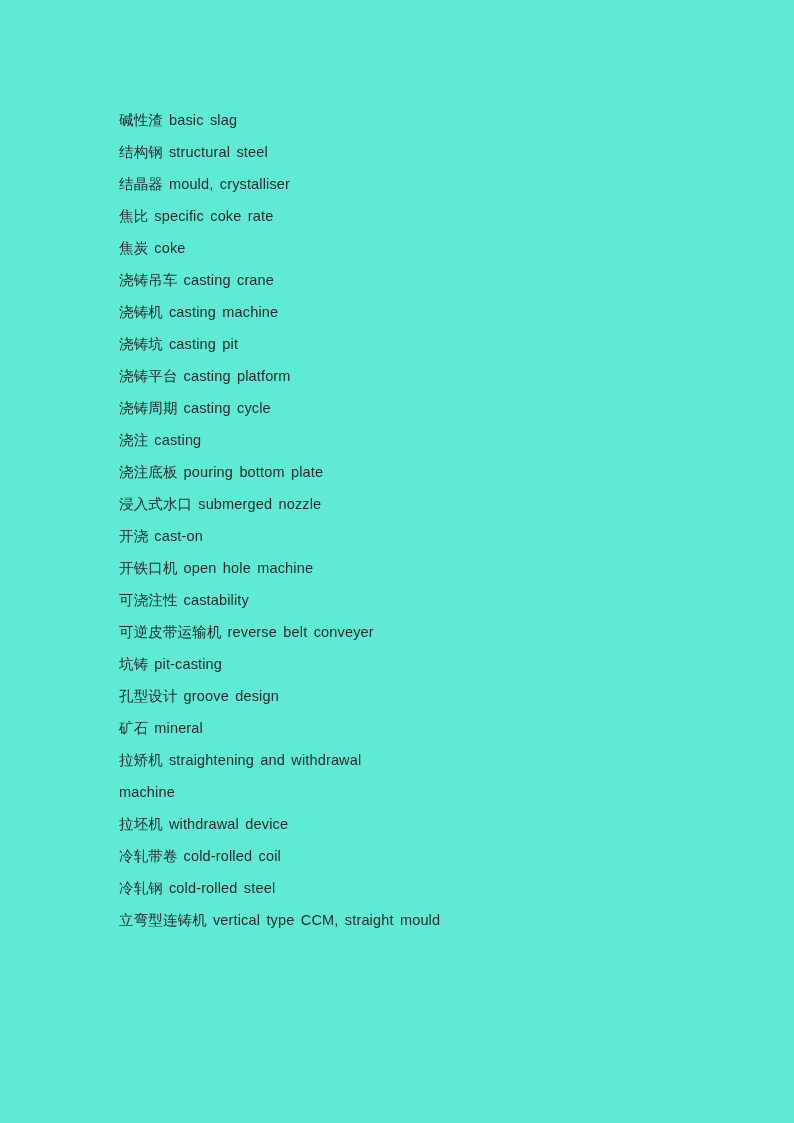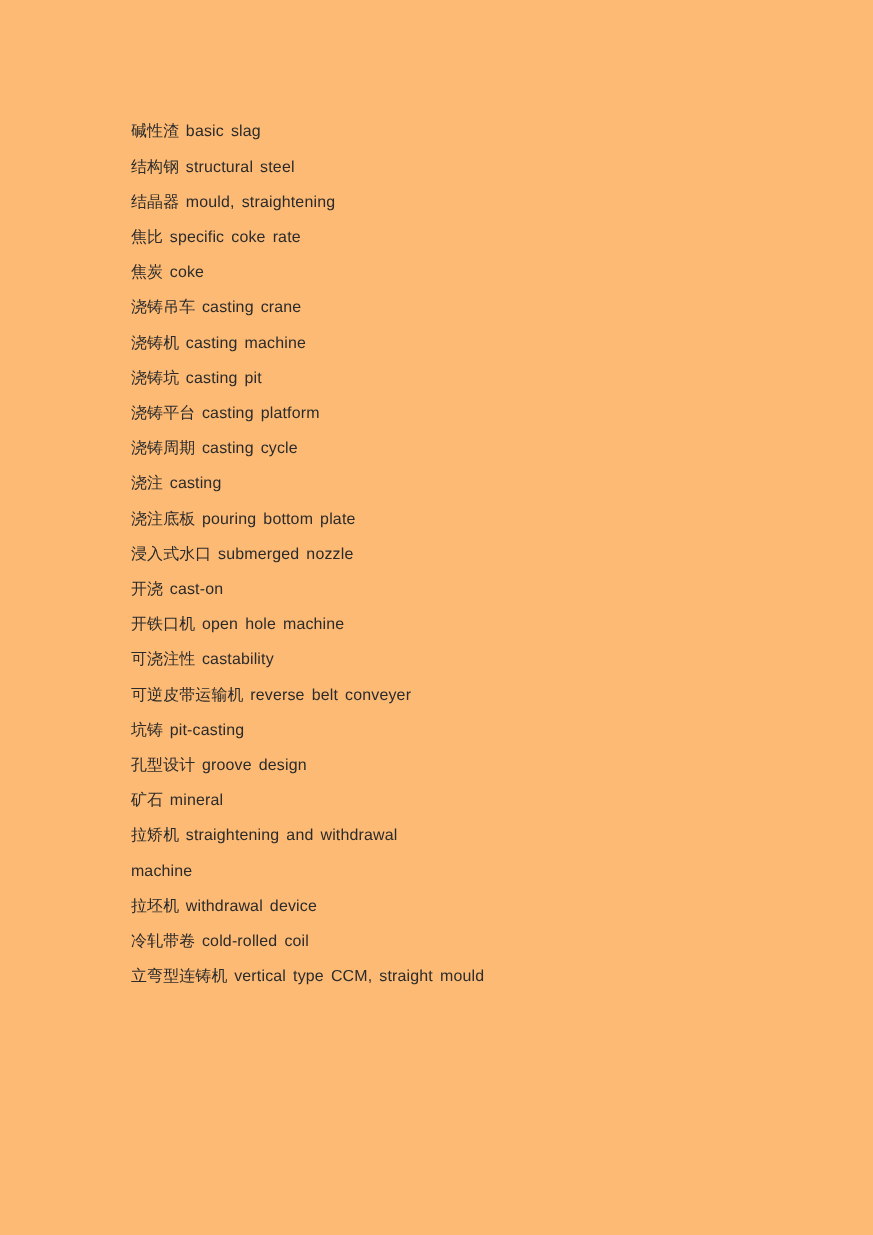--- a/index.html
+++ b/index.html
@@ -5,21 +5,21 @@
 <style>
   html, body {
     margin: 0;
     padding: 0;
     background: #ffffff;
   }
   .page {
     position: relative;
     width: 794px;
     height: 1123px;
-    background: #fdba74;
+    background: #5eead4;
     margin: 0 auto;
     overflow: hidden;
     box-sizing: border-box;
   }
   .glossary-body {
     position: absolute;
     left: 119px;
     top: 104px;
     width: 560px;
   }
@@ -51,21 +51,21 @@
     margin-left: 0;
   }
 </style>
 </head>
 <body>
 
 <div class="page">
   <div class="glossary-body">
       <div class="entry"><span class="term">碱性渣</span><span class="gap"></span><span class="gloss">basic slag</span></div>
       <div class="entry"><span class="term">结构钢</span><span class="gap"></span><span class="gloss">structural steel</span></div>
-      <div class="entry"><span class="term">结晶器</span><span class="gap"></span><span class="gloss">mould, straightening</span></div>
+      <div class="entry"><span class="term">结晶器</span><span class="gap"></span><span class="gloss">mould, crystalliser</span></div>
       <div class="entry"><span class="term">焦比</span><span class="gap"></span><span class="gloss">specific coke rate</span></div>
       <div class="entry"><span class="term">焦炭</span><span class="gap"></span><span class="gloss">coke</span></div>
       <div class="entry"><span class="term">浇铸吊车</span><span class="gap"></span><span class="gloss">casting crane</span></div>
       <div class="entry"><span class="term">浇铸机</span><span class="gap"></span><span class="gloss">casting machine</span></div>
       <div class="entry"><span class="term">浇铸坑</span><span class="gap"></span><span class="gloss">casting pit</span></div>
       <div class="entry"><span class="term">浇铸平台</span><span class="gap"></span><span class="gloss">casting platform</span></div>
       <div class="entry"><span class="term">浇铸周期</span><span class="gap"></span><span class="gloss">casting cycle</span></div>
       <div class="entry"><span class="term">浇注</span><span class="gap"></span><span class="gloss">casting</span></div>
       <div class="entry"><span class="term">浇注底板</span><span class="gap"></span><span class="gloss">pouring bottom plate</span></div>
       <div class="entry"><span class="term">浸入式水口</span><span class="gap"></span><span class="gloss">submerged nozzle</span></div>
@@ -73,15 +73,16 @@
       <div class="entry"><span class="term">开铁口机</span><span class="gap"></span><span class="gloss">open hole machine</span></div>
       <div class="entry"><span class="term">可浇注性</span><span class="gap"></span><span class="gloss">castability</span></div>
       <div class="entry"><span class="term">可逆皮带运输机</span><span class="gap"></span><span class="gloss">reverse belt conveyer</span></div>
       <div class="entry"><span class="term">坑铸</span><span class="gap"></span><span class="gloss">pit-casting</span></div>
       <div class="entry"><span class="term">孔型设计</span><span class="gap"></span><span class="gloss">groove design</span></div>
       <div class="entry"><span class="term">矿石</span><span class="gap"></span><span class="gloss">mineral</span></div>
       <div class="entry"><span class="term">拉矫机</span><span class="gap"></span><span class="gloss">straightening and withdrawal</span></div>
       <div class="entry continuation"><span class="gloss">machine</span></div>
       <div class="entry"><span class="term">拉坯机</span><span class="gap"></span><span class="gloss">withdrawal device</span></div>
       <div class="entry"><span class="term">冷轧带卷</span><span class="gap"></span><span class="gloss">cold-rolled coil</span></div>
+      <div class="entry"><span class="term">冷轧钢</span><span class="gap"></span><span class="gloss">cold-rolled steel</span></div>
       <div class="entry"><span class="term">立弯型连铸机</span><span class="gap"></span><span class="gloss">vertical type CCM, straight mould</span></div>
     </div>
 </div>
 
 </body></html>

